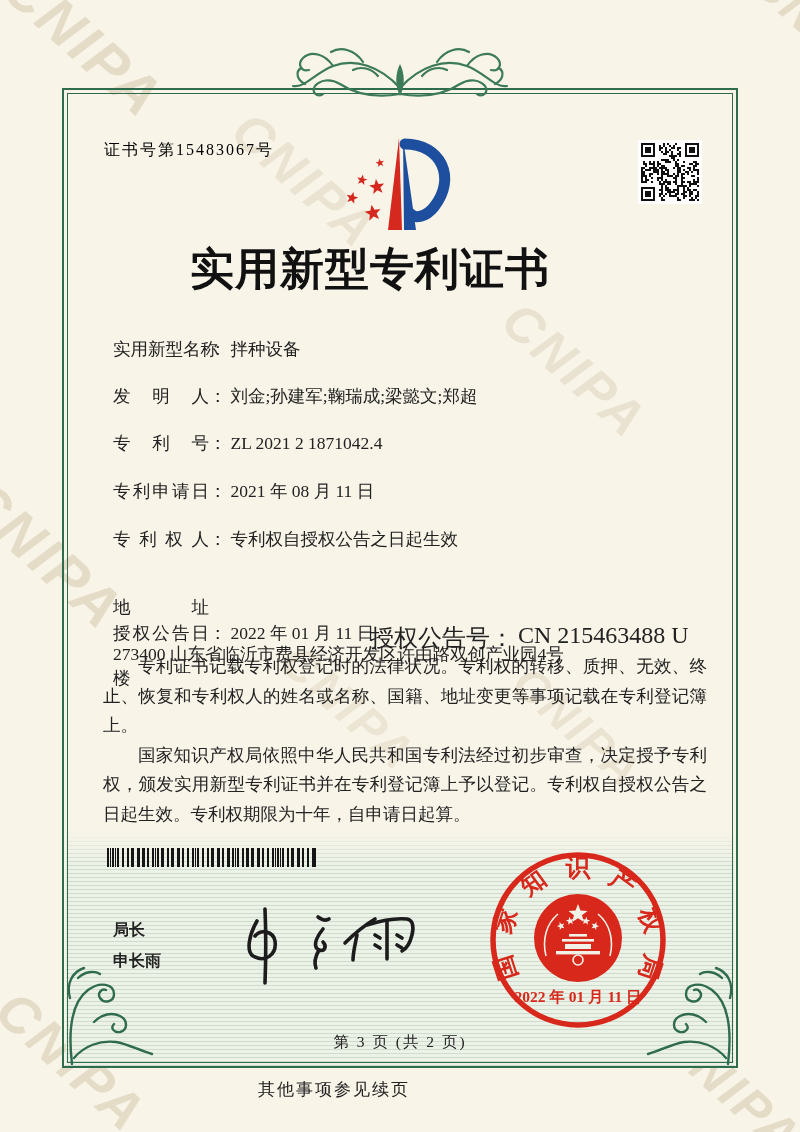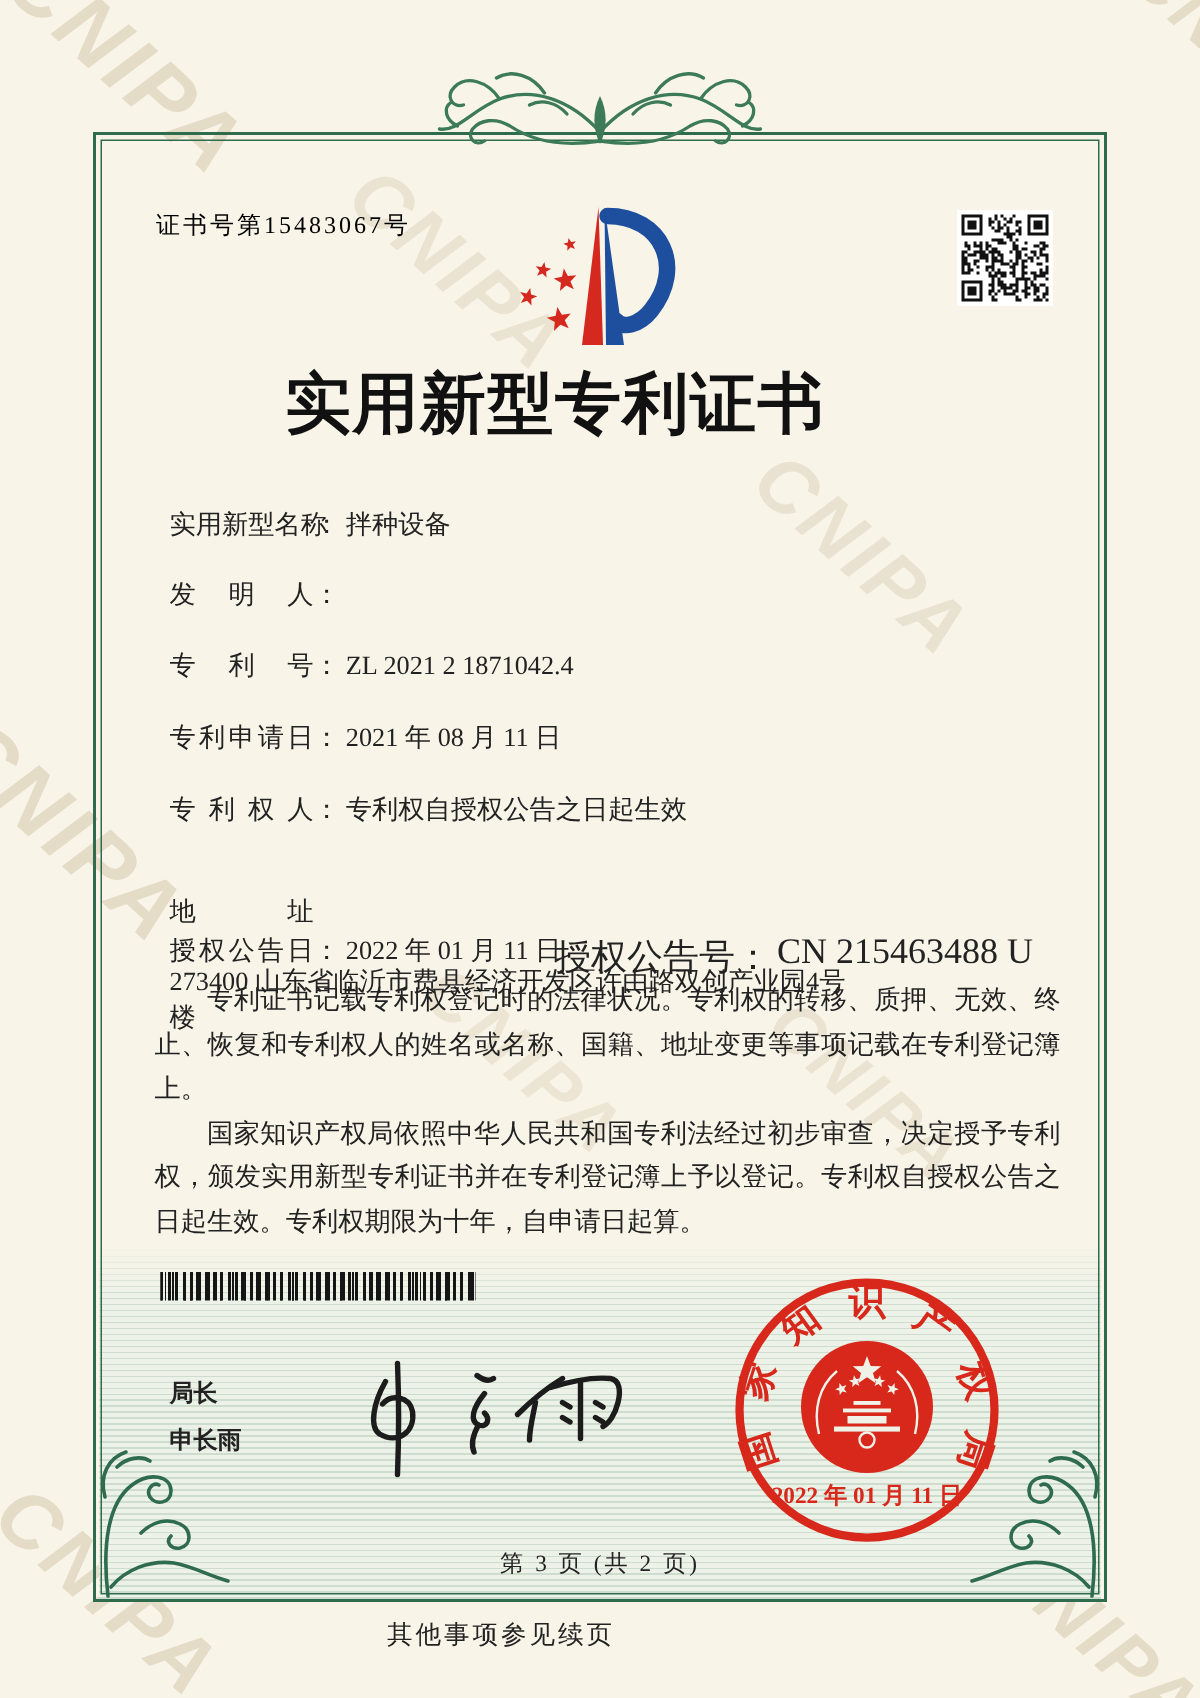--- a/index.html
+++ b/index.html
@@ -141,20 +141,21 @@
 <div class="abs title">实用新型专利证书</div>
 
 <div class="row" style="top:338px;">
   <span class="flabel">实用新型名称</span>
     <span class="colon">：</span>
     <span class="fvalue">拌种设备</span>
 </div>
 <div class="row" style="top:385px;">
   <span class="flabel">发明人</span>
     <span class="colon">：</span>
+    <span class="fvalue">刘金;孙建军;鞠瑞成;梁懿文;郑超</span>
 </div>
 <div class="row" style="top:432px;">
   <span class="flabel">专利号</span>
     <span class="colon">：</span>
     <span class="fvalue">ZL 2021 2 1871042.4</span>
 </div>
 <div class="row" style="top:480px;">
   <span class="flabel">专利申请日</span>
     <span class="colon">：</span>
     <span class="fvalue">2021 年 08 月 11 日</span>

